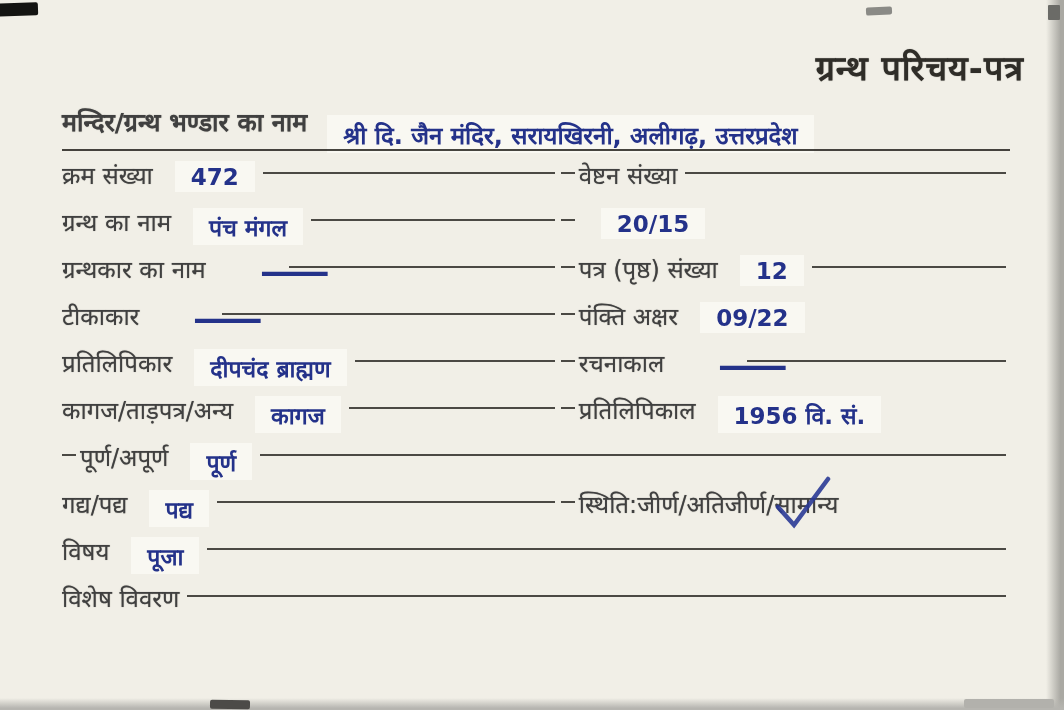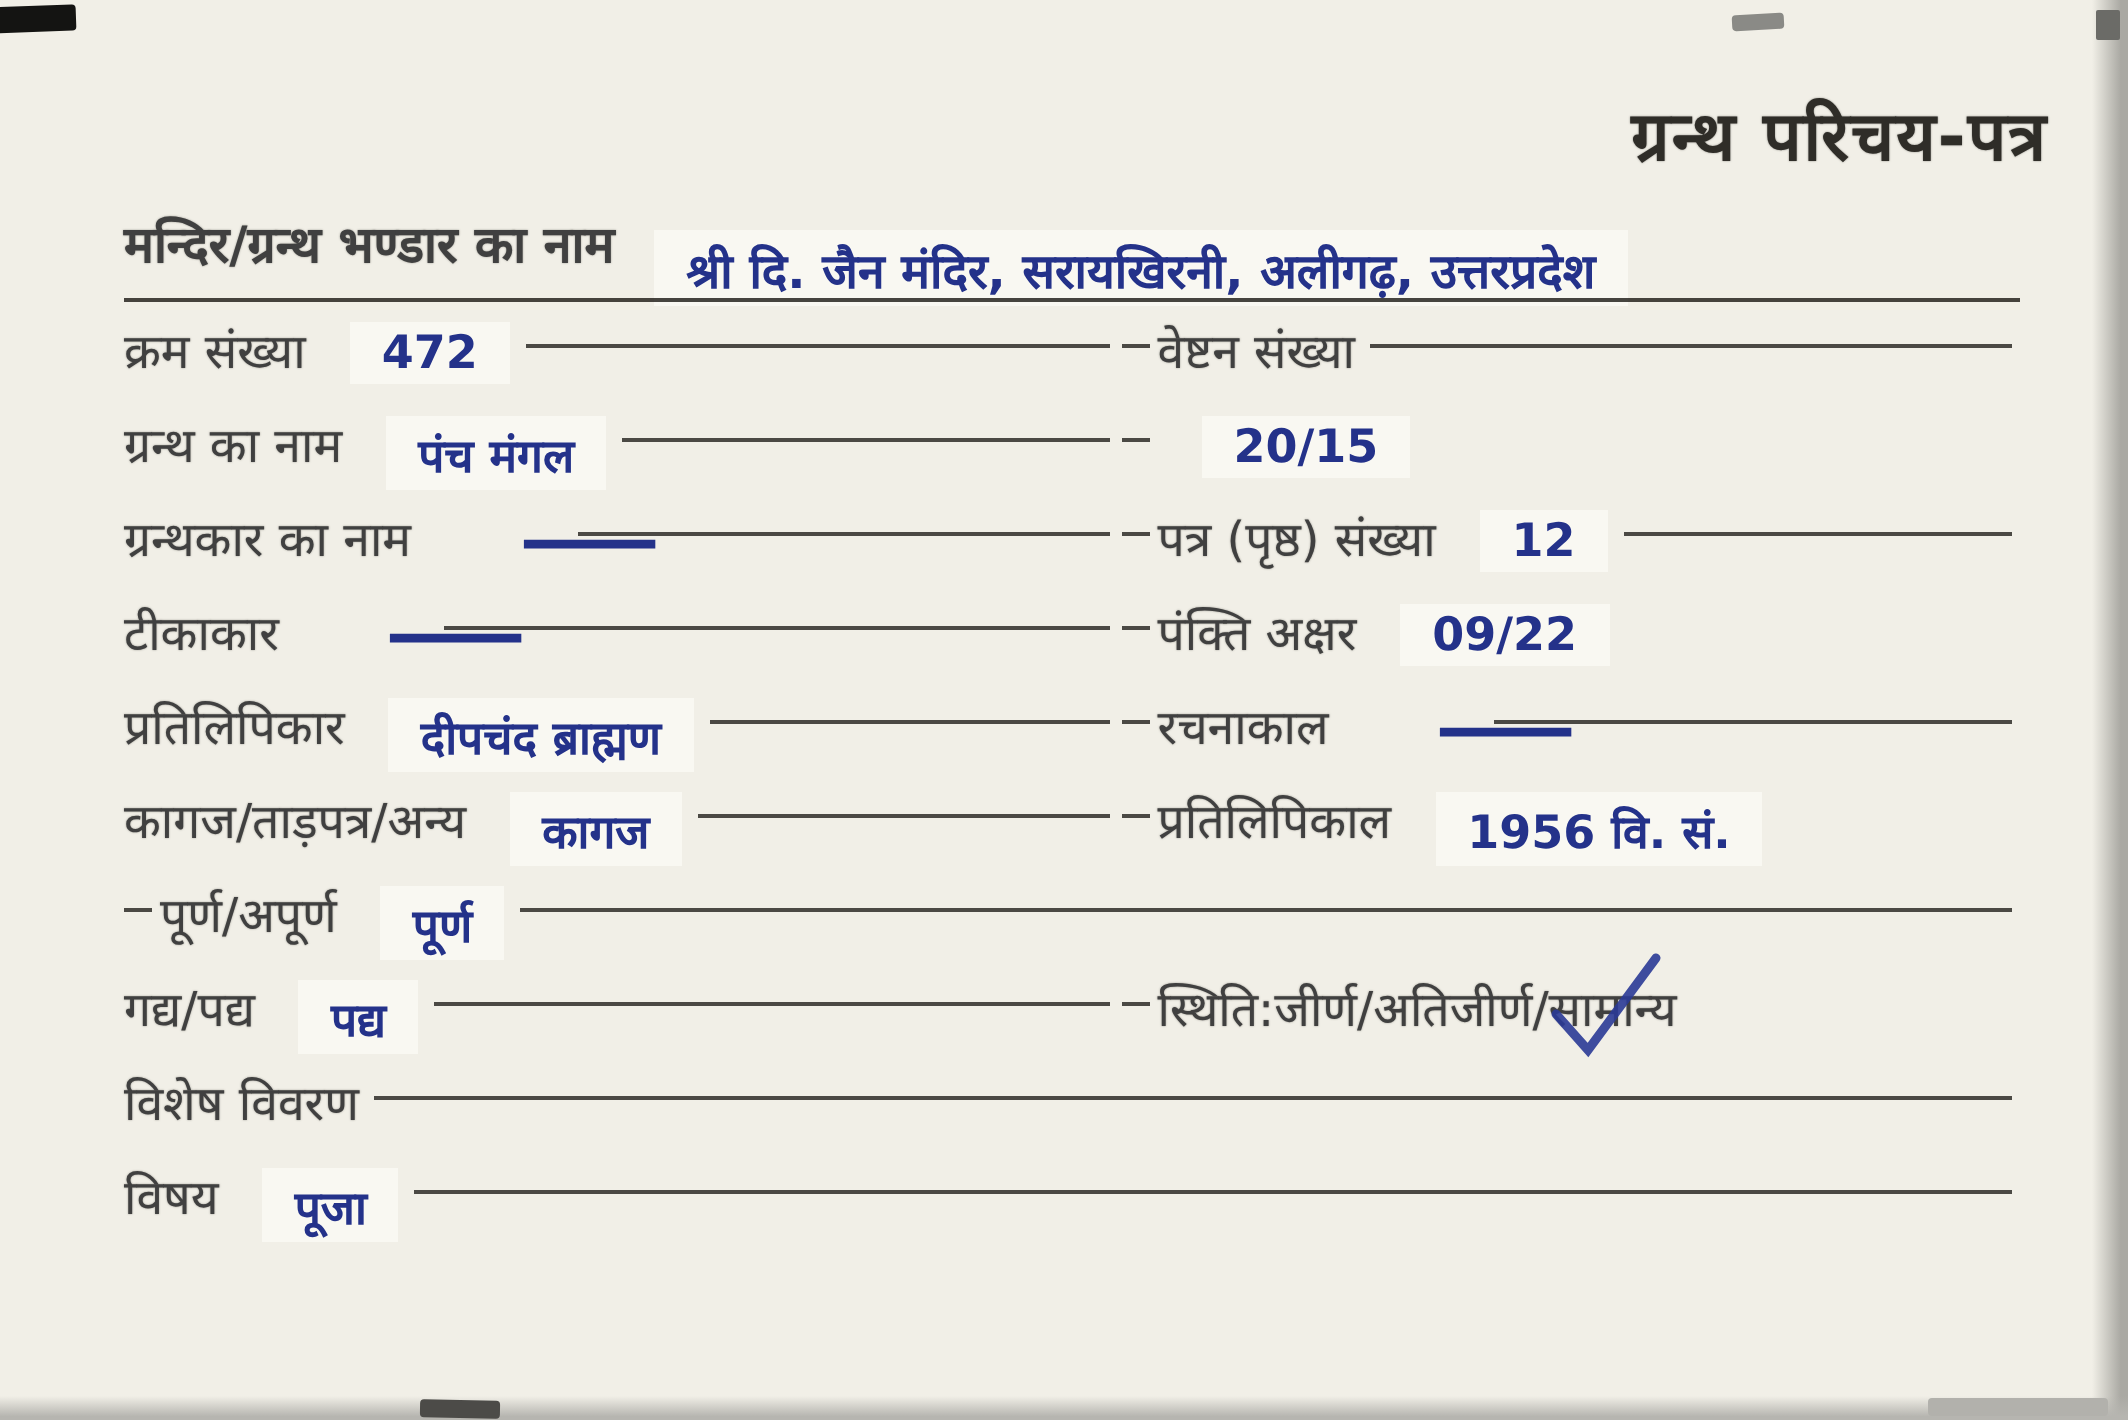--- a/index.html
+++ b/index.html
@@ -189,28 +189,28 @@
           <span>सामान्य</span>
           <svg class="check-svg" width="70" height="56" viewBox="0 0 70 56">
             <path d="M8 32 L24 50 L58 4" fill="none" stroke="#2a3a96" stroke-width="4.5" stroke-linecap="round" opacity="0.9"></path>
           </svg>
         </span>
       </div>
     </div>
 
     <div class="frow">
       <div class="cell wide">
-        <span class="lbl">विशेष विवरण</span>
-
-        <span class="rule grow"></span>
-      </div>
-    </div>
-
-    <div class="frow">
-      <div class="cell wide">
         <span class="lbl">विषय</span>
         <span class="val">पूजा</span>
         <span class="rule grow"></span>
       </div>
     </div>
 
+    <div class="frow">
+      <div class="cell wide">
+        <span class="lbl">विशेष विवरण</span>
+
+        <span class="rule grow"></span>
+      </div>
+    </div>
+
   </div>
 </div>
 
 </body></html>

